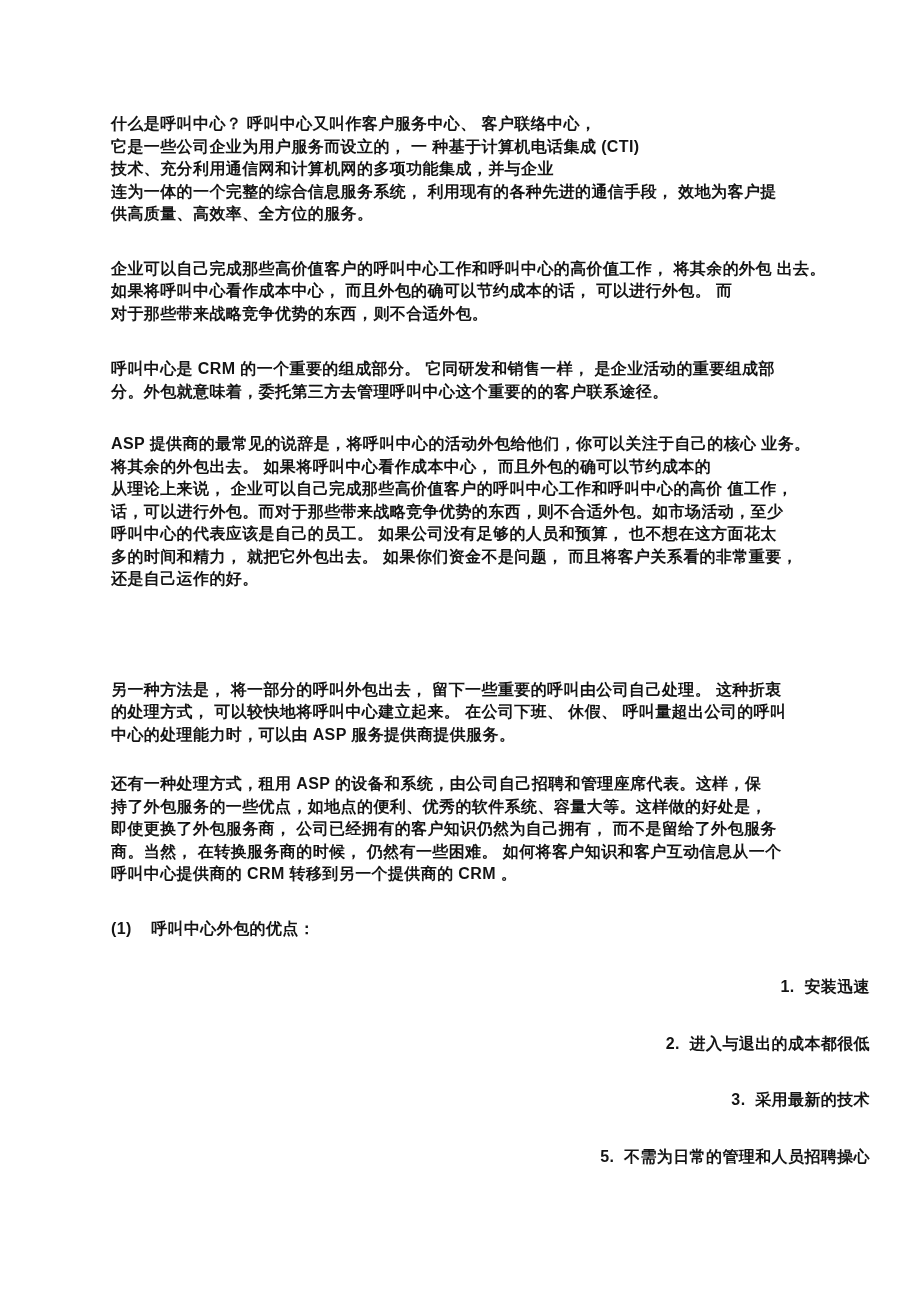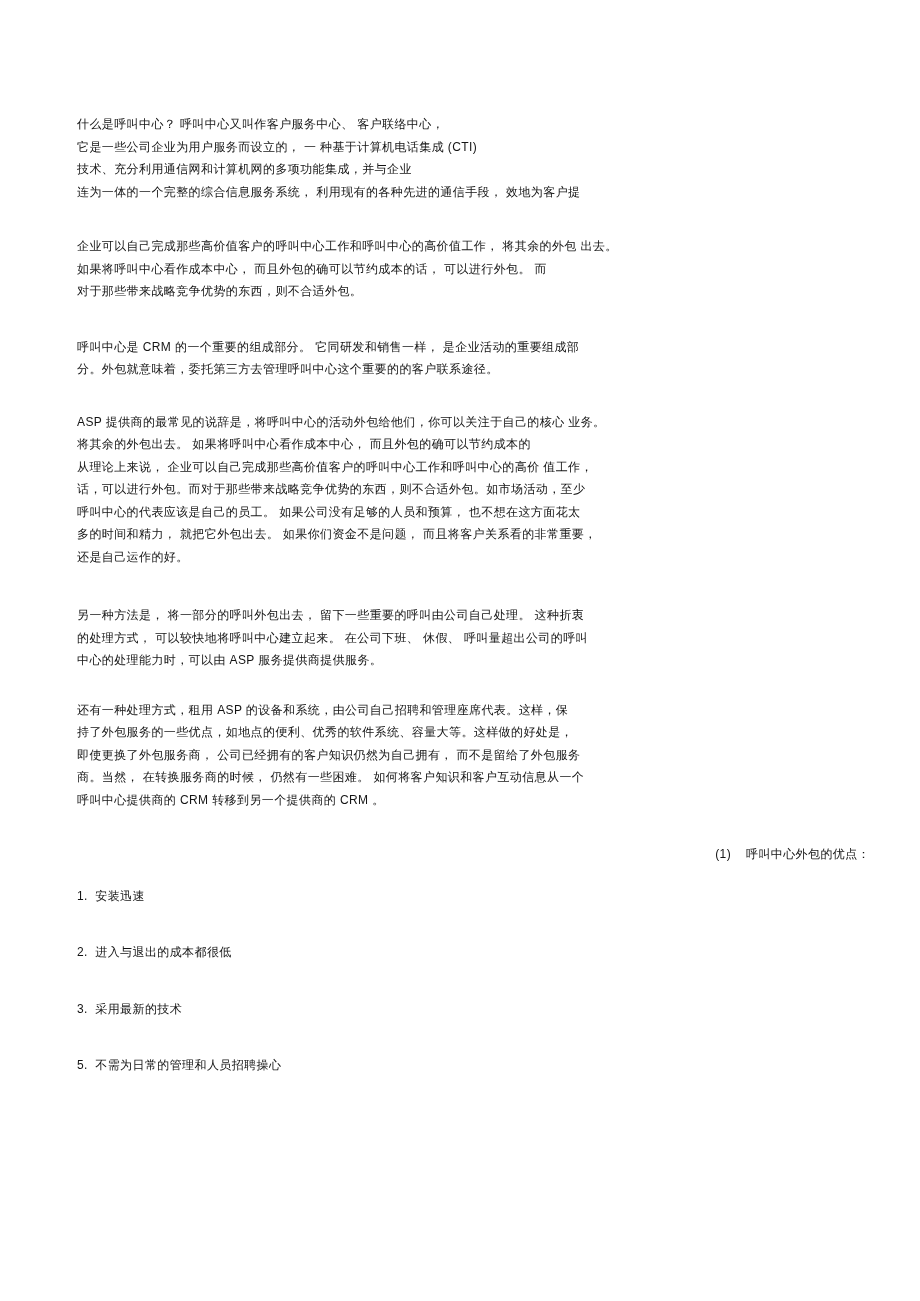--- a/index.html
+++ b/index.html
@@ -6,48 +6,50 @@
     margin: 0;
     padding: 0;
     background: #ffffff;
   }
   .page {
     position: relative;
     width: 920px;
     height: 1301px;
     background: #ffffff;
     box-sizing: border-box;
-    padding: 113px 50px 0 77px;
+    padding: 113px 50px 0 111px;
     font-family: "Liberation Sans", "DejaVu Sans", sans-serif;
-    font-size: 12px;
+    font-size: 16px;
     line-height: 22.5px;
     color: #141414;
     letter-spacing: 0.4px;
     overflow: hidden;
+    font-weight: bold;
   }
   .para { margin: 0; }
   .line, .heading, .list-item { white-space: pre; }
   .mb25 { margin-bottom: 33px; }
   .mb27 { margin-bottom: 27px; margin-top: 22px; }
-  .mb28 { margin-bottom: 19px; text-align: right; }
+  .mb28 { margin-bottom: 36px; }
   .mb30 { margin-bottom: 30px; }
   .mb32 { margin-bottom: 32px; }
-  .mb34 { margin-bottom: 34px; }
-  .mb56 { margin-bottom: 36px; }
+  .mb34 { margin-bottom: 34px; text-align: right; }
+  .mb56 { margin-bottom: 88px; }
 </style>
 </head>
 <body>
 
 <div class="page">
 
   <div class="para mb32">
     <div class="line">什么是呼叫中心？ 呼叫中心又叫作客户服务中心、 客户联络中心，</div>
     <div class="line">它是一些公司企业为用户服务而设立的， 一 种基于计算机电话集成 (CTI)</div>
     <div class="line">技术、充分利用通信网和计算机网的多项功能集成，并与企业</div>
     <div class="line">连为一体的一个完整的综合信息服务系统， 利用现有的各种先进的通信手段， 效地为客户提</div>
+    <div class="line">供高质量、高效率、全方位的服务。</div>
   </div>
 
   <div class="para mb25">
     <div class="line">企业可以自己完成那些高价值客户的呼叫中心工作和呼叫中心的高价值工作， 将其余的外包 出去。</div>
     <div class="line">如果将呼叫中心看作成本中心， 而且外包的确可以节约成本的话， 可以进行外包。 而</div>
     <div class="line">对于那些带来战略竞争优势的东西，则不合适外包。</div>
   </div>
 
   <div class="para mb30">
     <div class="line">呼叫中心是 CRM 的一个重要的组成部分。 它同研发和销售一样， 是企业活动的重要组成部</div>

